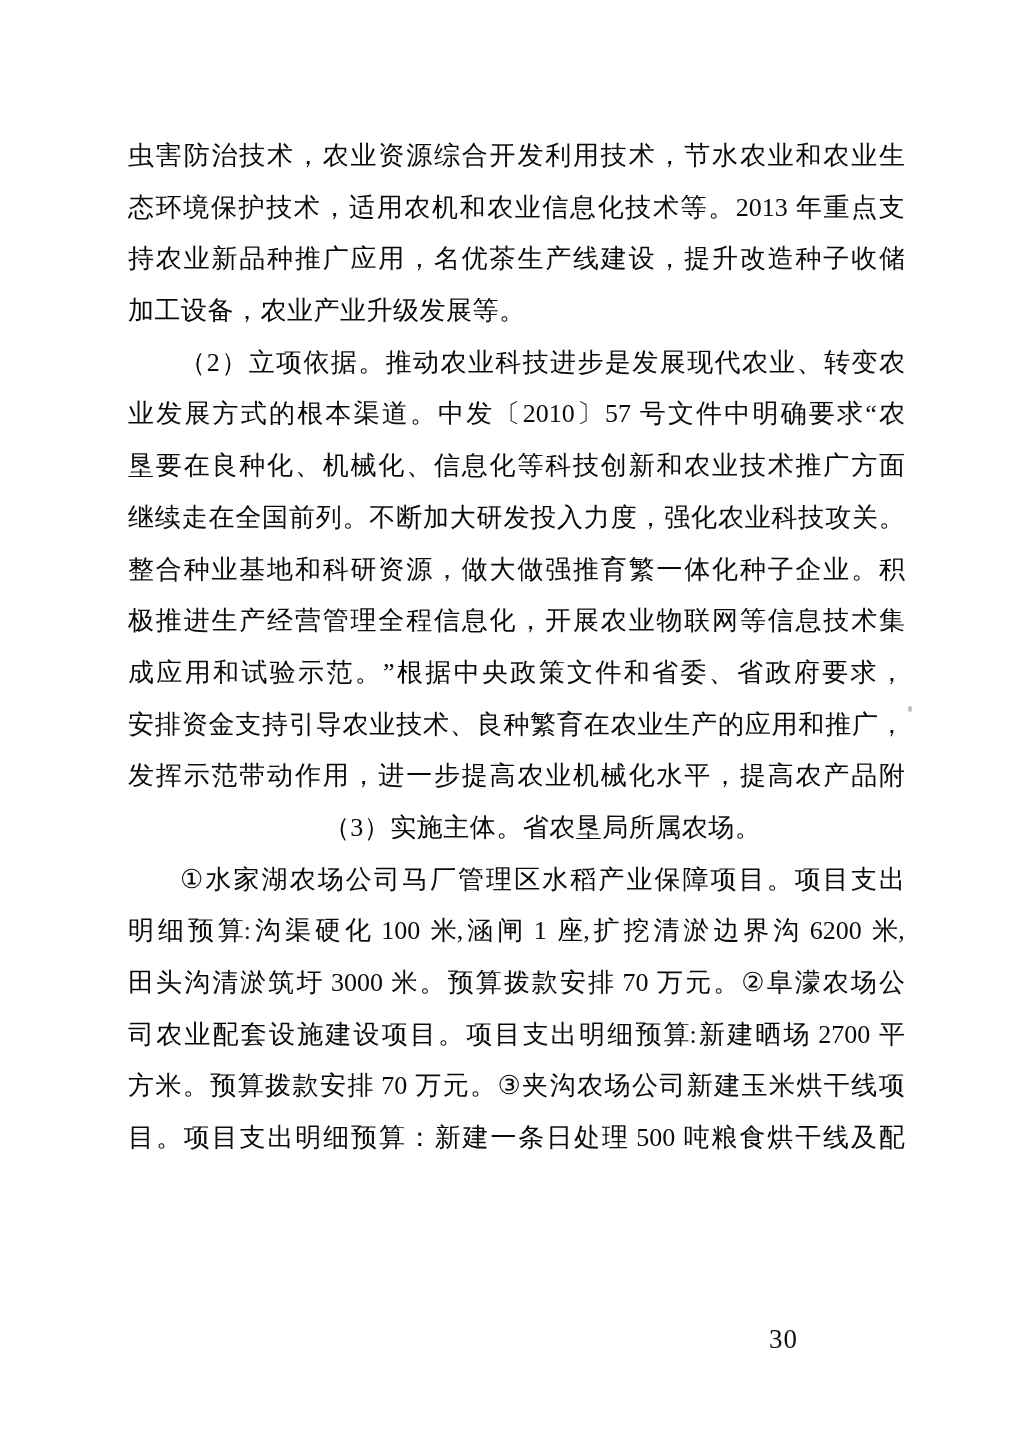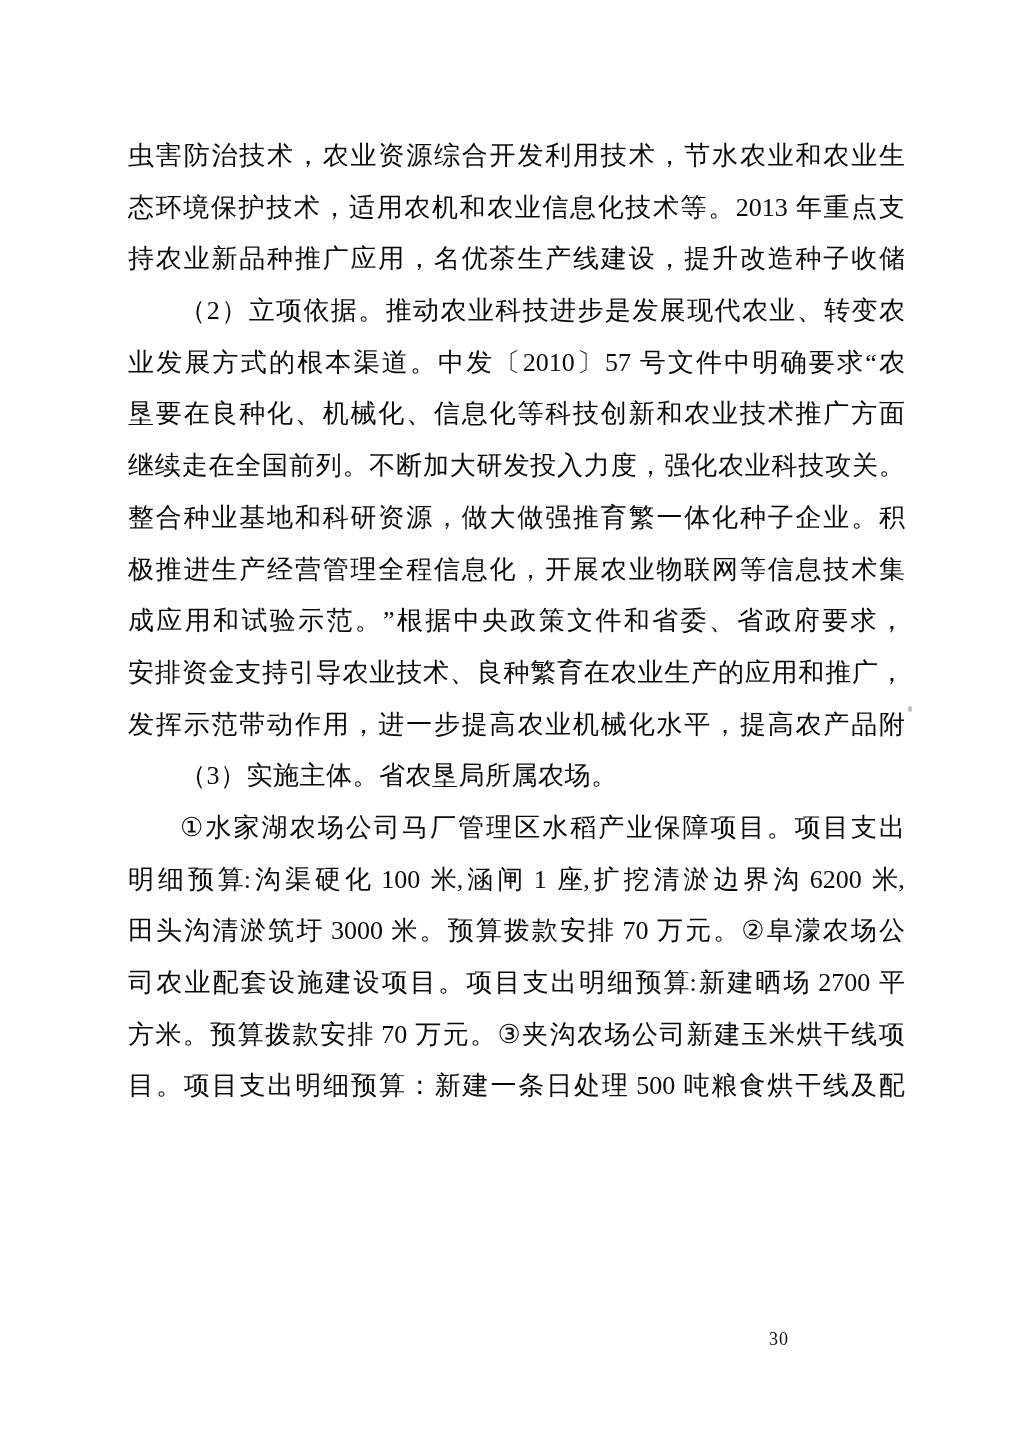--- a/index.html
+++ b/index.html
@@ -30,32 +30,32 @@
     white-space: pre;
   }
   .line.fill {
     display: flex;
     justify-content: space-between;
     align-items: baseline;
     letter-spacing: 0;
     white-space: normal;
   }
   .line.fill span { white-space: pre; }
-  .line.nofill.indent { padding-left: 52px; }
+  .line.nofill.indent { padding-left: 52px; text-align: center; }
   .indent-spacer {
     display: inline-block;
     flex: 0 0 50px;
     width: 50px;
     height: 1px;
   }
   .page-number {
     position: absolute;
     left: 769px;
     top: 1329px;
-    font-size: 18px;
+    font-size: 27px;
     line-height: 21px;
     letter-spacing: 1px;
     color: #111;
   }
   .scan-artifact {
     position: absolute;
     left: 908px;
     top: 706px;
     width: 4px;
     height: 6px;
@@ -151,20 +151,21 @@
         <span>，</span>
         <span>提</span>
         <span>升</span>
         <span>改</span>
         <span>造</span>
         <span>种</span>
         <span>子</span>
         <span>收</span>
         <span>储</span>
       </div>
+      <div class="line nofill">加工设备，农业产业升级发展等。</div>
       <div class="line fill indent">
         <span class="indent-spacer"></span>
         <span>（</span>
         <span>2</span>
         <span>）</span>
         <span>立</span>
         <span>项</span>
         <span>依</span>
         <span>据</span>
         <span>。</span>

